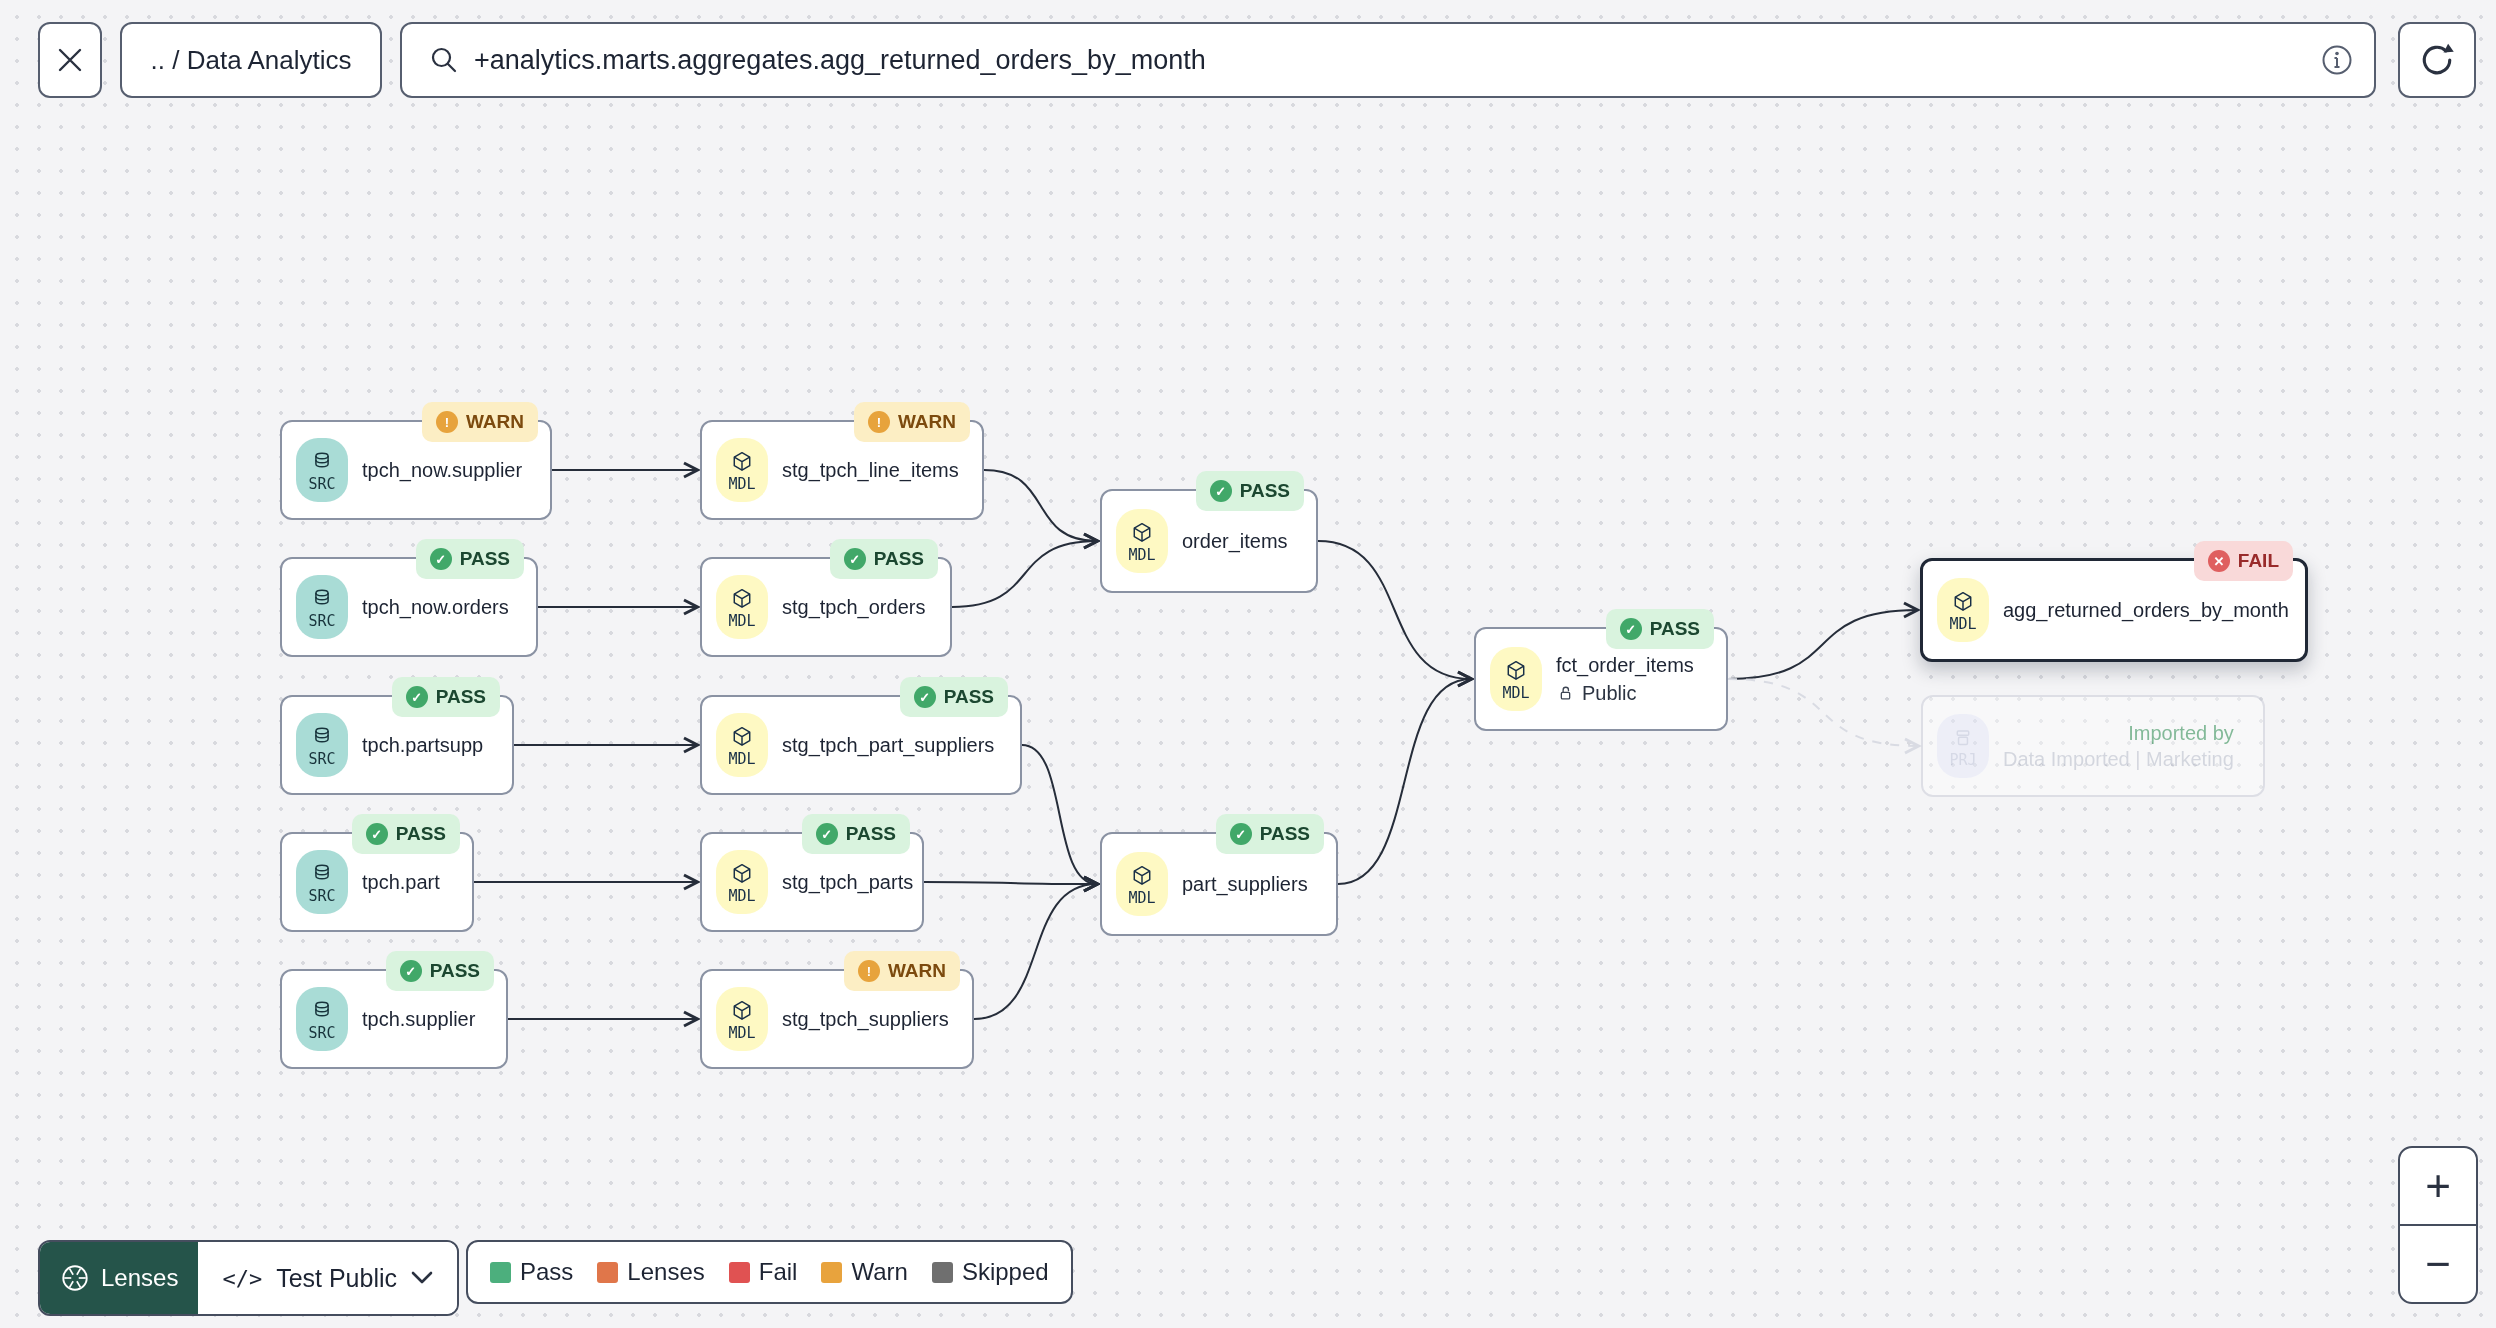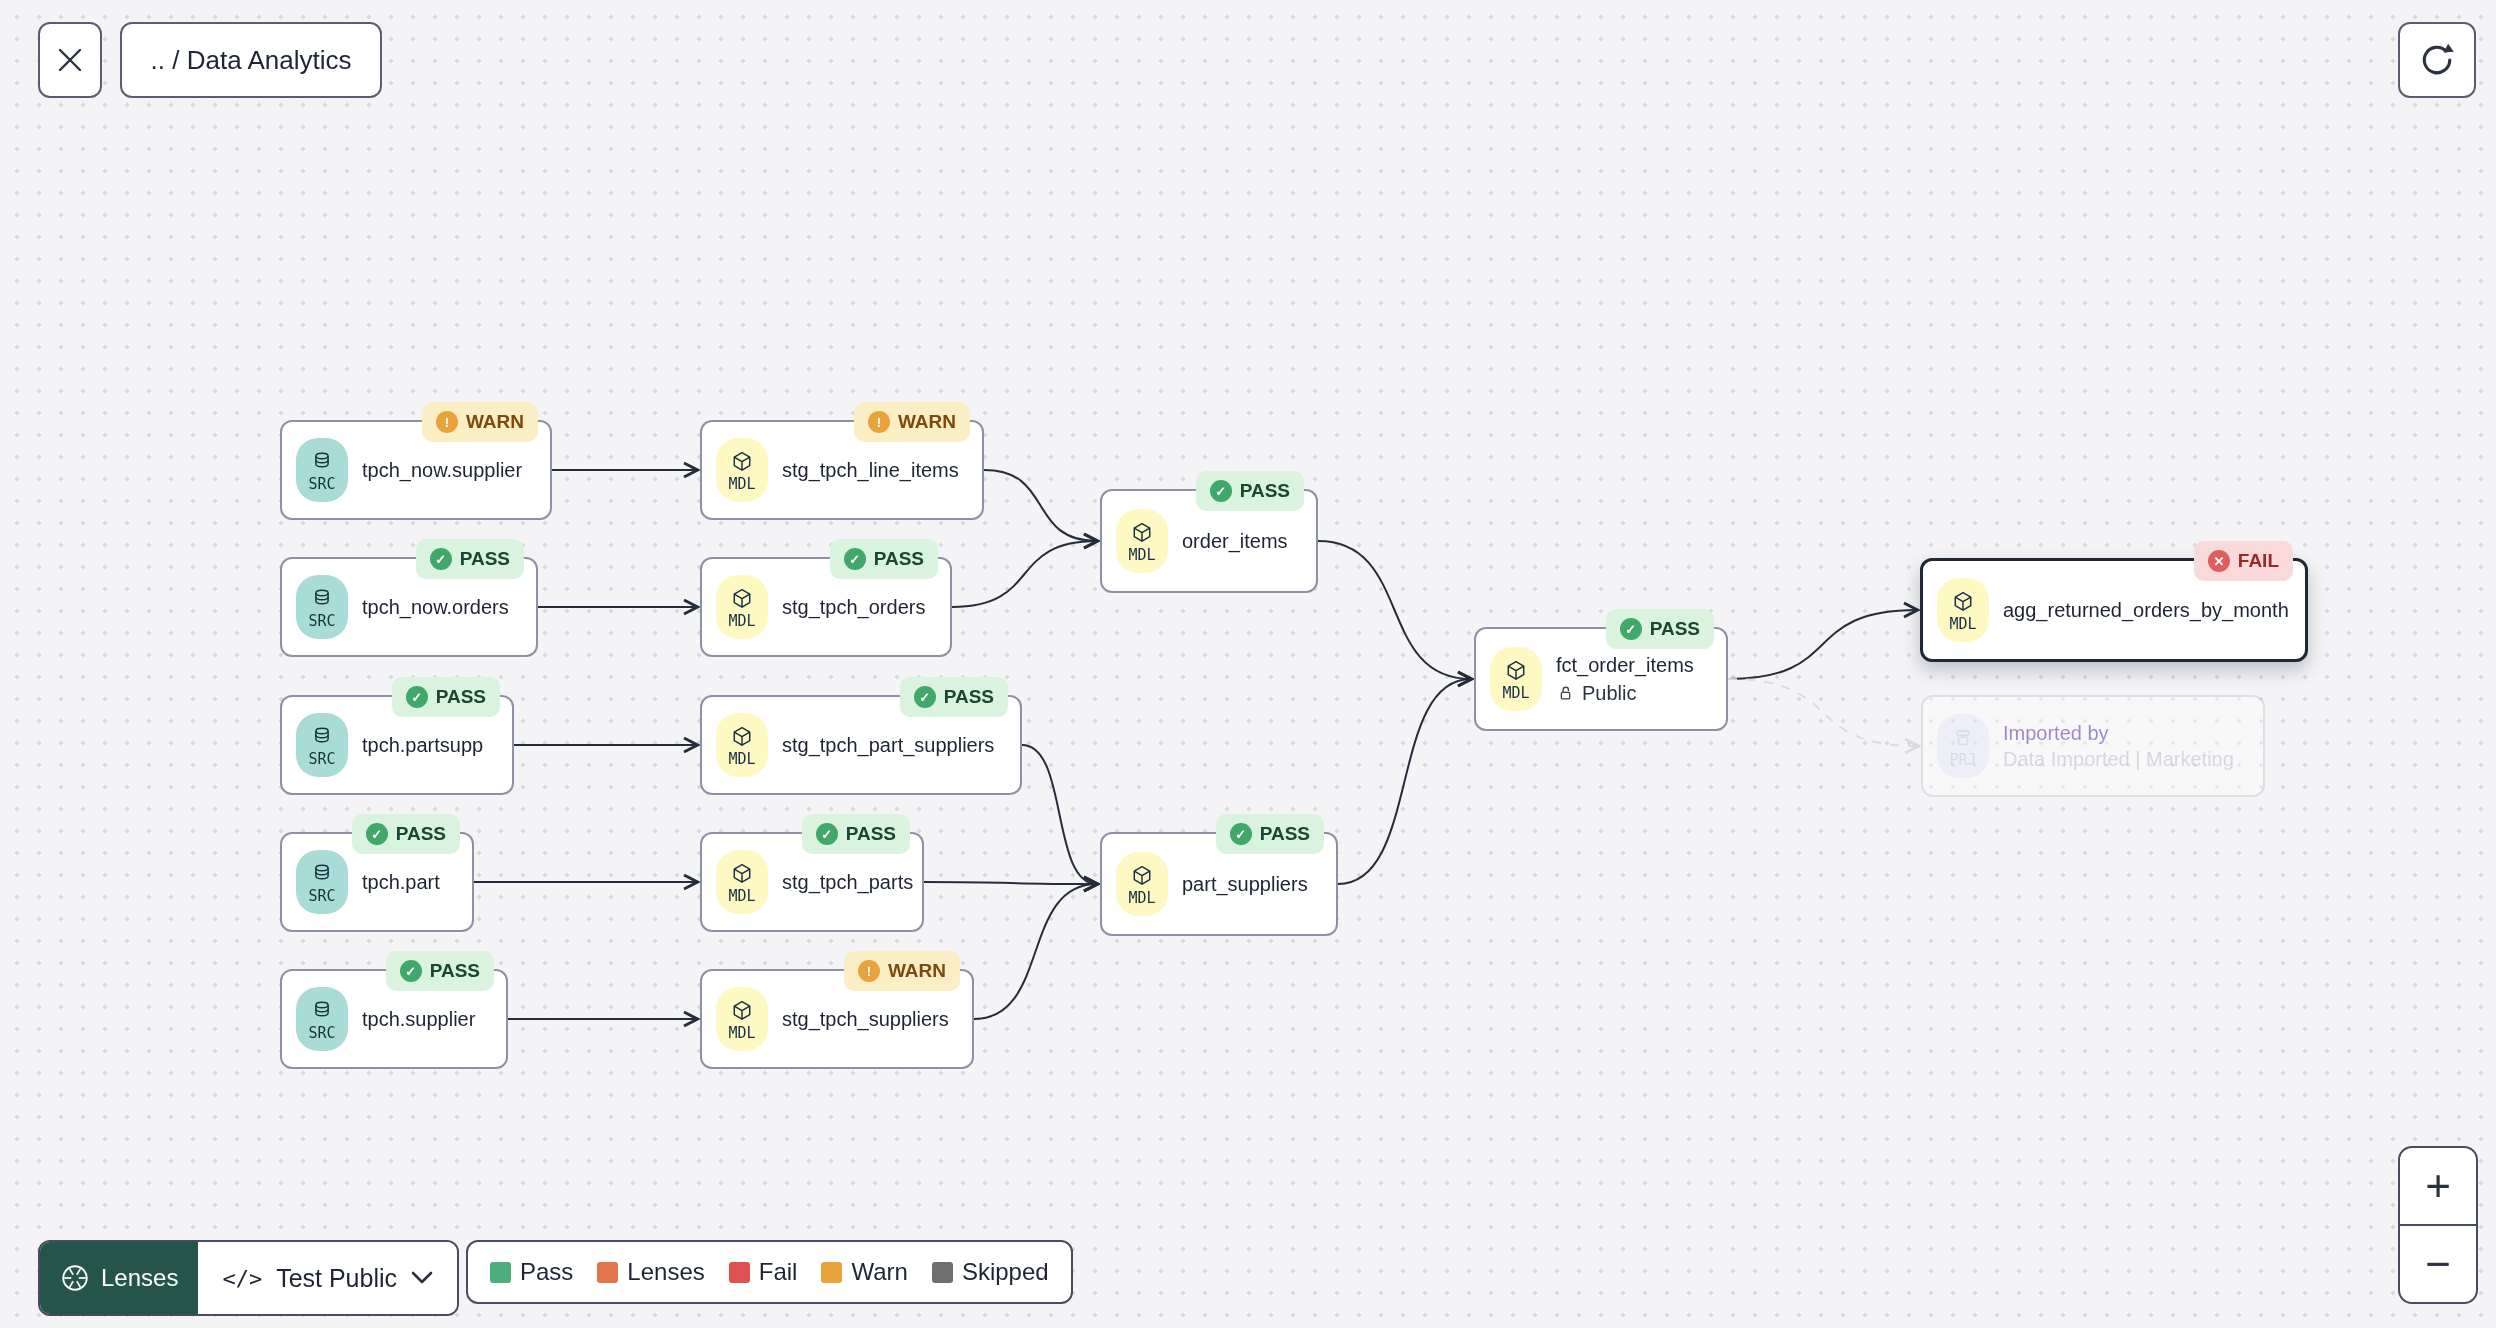--- a/index.html
+++ b/index.html
@@ -30,21 +30,21 @@
   .nbox{width:52px;height:64px;border-radius:22px;flex:0 0 auto;
     display:flex;flex-direction:column;align-items:center;justify-content:center;gap:2px;}
   .nbox.src{background:#a9dcd6;color:#17333b;}
   .nbox.mdl{background:#fef9c3;color:#182f47;}
   .nbox.prj{background:#e7eaf9;color:#b9bfd8;}
   .nkind{font-family:"DejaVu Sans Mono",monospace;font-size:15px;line-height:15px;}
   .nlabel{font-size:20px;white-space:nowrap;color:#1d2433;}
   .nlabel-col{display:flex;flex-direction:column;gap:5px;}
   .nsub{display:flex;align-items:center;gap:7px;font-size:20px;color:#2c3442;}
   .ghost .nlabel-col{gap:3px;}
-  .ghost .gline1{font-size:20px;color:#4c1d95;white-space:nowrap;}
+  .ghost .gline1{font-size:20px;color:#15803d;white-space:nowrap;text-align:right;}
   .ghost .gline2{font-size:20px;color:#b4b9c7;white-space:nowrap;}
   .badge{position:absolute;top:-20px;right:12px;height:40px;border-radius:10px;
     display:flex;align-items:center;gap:8px;padding:0 14px;font-size:19px;font-weight:bold;}
   .badge .dot{width:22px;height:22px;border-radius:50%;display:flex;align-items:center;justify-content:center;
     color:#fff;font-size:13px;font-weight:bold;line-height:1;}
   .badge.s-pass{background:#d9f3de;color:#1b4730;}
   .badge.s-pass .dot{background:#41a869;}
   .badge.s-warn{background:#fceec4;color:#7c4a0e;}
   .badge.s-warn .dot{background:#e7a33c;}
   .badge.s-fail{background:#f9d9d9;color:#992a2a;}
@@ -354,20 +354,32 @@
 
 <div class="topbar">
   <div class="tbtn close-btn">
     <svg width="30" height="30" viewBox="0 0 30 30">
       <path d="M5 5 L25 25 M25 5 L5 25" stroke="#2a3140" stroke-width="2.4" stroke-linecap="round"></path>
     </svg>
   </div>
   <div class="tbtn crumb-btn">
     <span>.. / Data Analytics</span>
   </div>
+  <div class="tbtn search-box">
+    <svg class="q" width="32" height="32" viewBox="0 0 32 32">
+      <circle cx="13.5" cy="13.5" r="8.5" fill="none" stroke="#2a3140" stroke-width="2.2"></circle>
+      <path d="M20 20 L27 27" stroke="#2a3140" stroke-width="2.2" stroke-linecap="round"></path>
+    </svg>
+    <span class="search-value">+analytics.marts.aggregates.agg_returned_orders_by_month</span>
+    <svg width="34" height="34" viewBox="0 0 34 34" style="cursor:pointer;">
+      <circle cx="17" cy="17" r="13.5" fill="none" stroke="#565e6f" stroke-width="2"></circle>
+      <circle cx="17" cy="10.5" r="1.8" fill="#565e6f"></circle>
+      <path d="M17 15 v9 M14.5 15 h2.5 M14.5 24 h5" stroke="#565e6f" stroke-width="2" fill="none"></path>
+    </svg>
+  </div>
   <div class="tbtn refresh-btn">
     <svg width="40" height="40" viewBox="0 0 32 32">
       <path d="M26.2 16 a10.2 10.2 0 1 1 -3.1 -7.3" fill="none" stroke="#2a3140" stroke-width="2.5" stroke-linecap="round"></path>
       <path d="M21.2 9.9 L29.4 9.4 L24.9 2.9 Z" fill="#2a3140"></path>
     </svg>
   </div>
 </div>
 
 <div class="lens-group">
   <div class="lens-btn">

